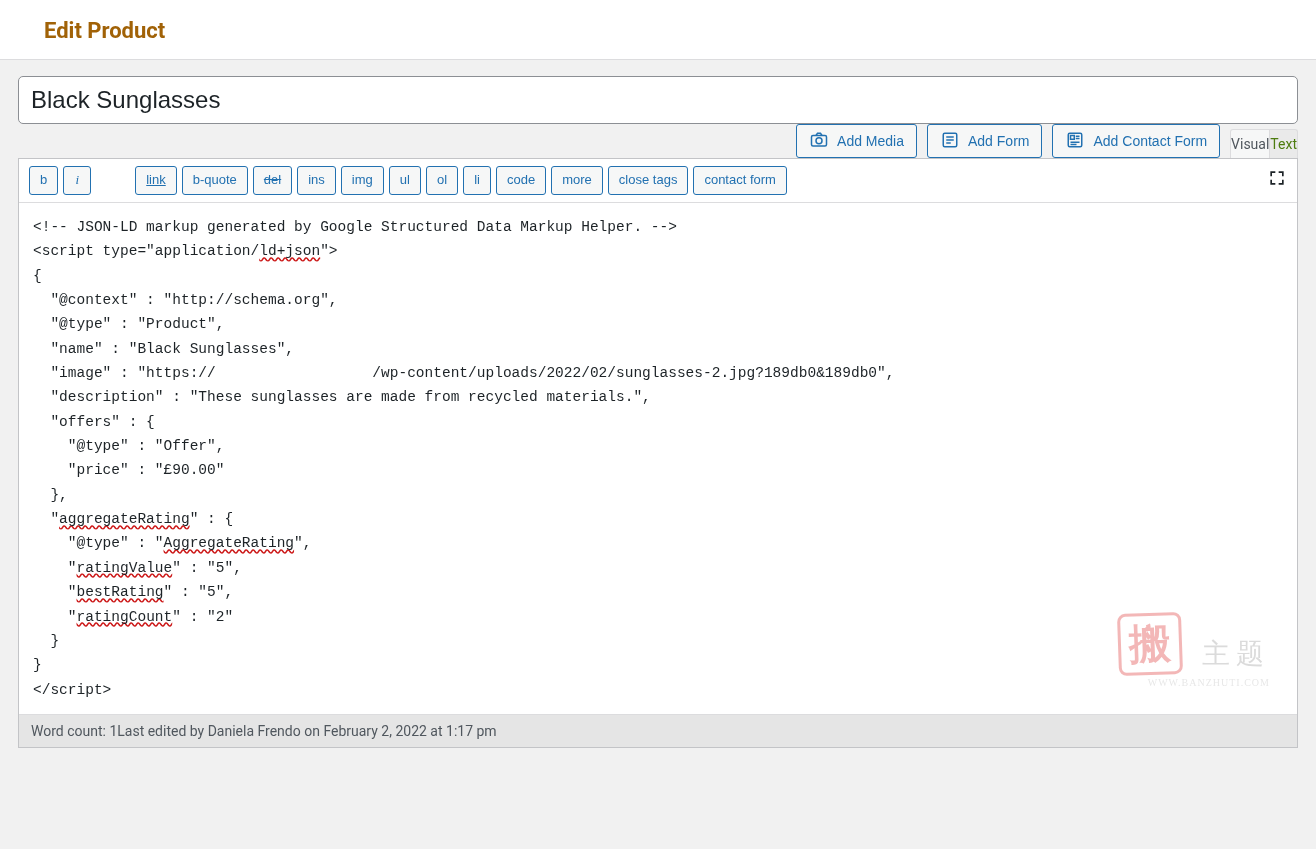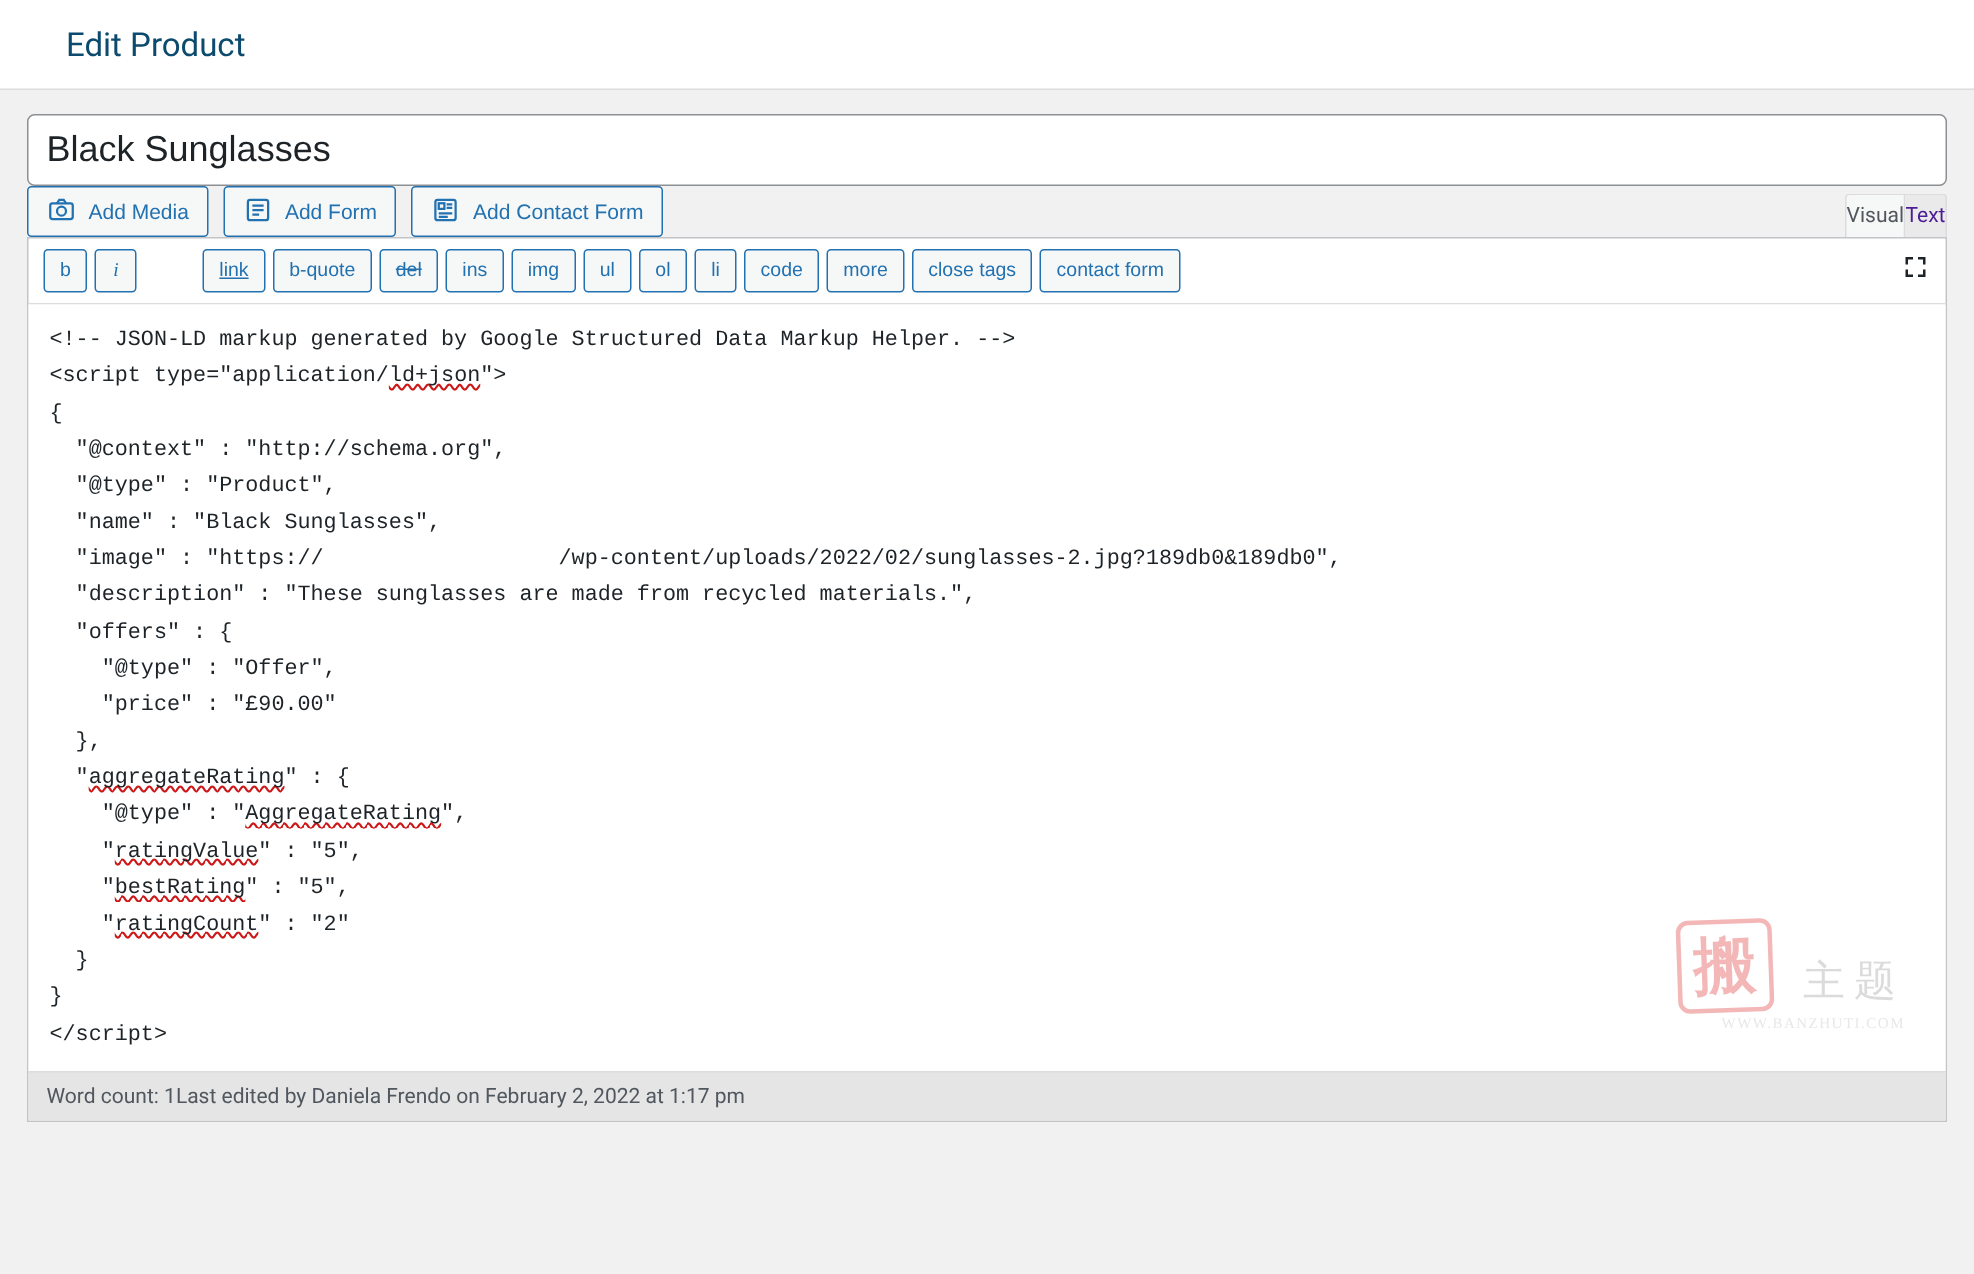--- a/index.html
+++ b/index.html
@@ -1,31 +1,31 @@
 <!DOCTYPE html>
 <html><head>
 <meta charset="utf-8">
 <style>
   * { box-sizing: border-box; margin: 0; padding: 0; }
   body { font-family: -apple-system, BlinkMacSystemFont, "Segoe UI", Roboto, sans-serif; background: #f1f1f1; color: #1d2327; }
   .page-header { background: #fff; padding: 18px 44px 16px; border-bottom: 1px solid #dcdcde; }
-  .page-header h1 { font-size: 22px; font-weight: 400; color: #0c4a6e; }
+  .page-header h1 { font-size: 22px; font-weight: 700; color: #a16207; }
   .content { padding: 16px 18px 0; }
   .title-input { width: 100%; font-size: 24px; font-weight: 400; padding: 20px 12px; border: 1px solid #8c8f94; border-radius: 5px; background: #fff; color: #1d2327; height: 48px; }
   .permalink-row { display: flex; align-items: center; gap: 6px; padding: 10px 2px 14px; font-size: 14px; color: #3c434a; flex-wrap: wrap; }
   .permalink-row .label { font-weight: 600; }
   .permalink-row a { color: #2271b1; text-decoration: underline; }
   .permalink-row .change-btn { border: 1px solid #8c8f94; background: #f6f7f7; color: #3c434a; padding: 4px 12px; border-radius: 3px; font-size: 13px; cursor: pointer; margin-left: 4px; line-height: 1.6; }
-  .toolbar-row { display: flex; align-items: flex-end; justify-content: space-between; gap: 10px; }
+  .toolbar-row { display: flex; align-items: flex-end; justify-content: flex-end; gap: 10px; }
   .media-buttons { display: flex; gap: 10px; }
   .media-btn { display: inline-flex; align-items: center; gap: 8px; background: #f6f7f7; border: 1px solid #2271b1; color: #2271b1; padding: 6px 12px; border-radius: 3px; font-size: 14px; cursor: pointer; height: 34px; }
   .media-btn svg { width: 20px; height: 18px; }
   .tabs { display: flex; }
   .tab { padding: 6px 0; font-size: 14px; color: #50575e; background: #f6f7f7; border: 1px solid #dcdcde; border-bottom: none; cursor: pointer; }
-  .tab.active { background: #eaeaea; color: #4c1d95; }
+  .tab.active { background: #eaeaea; color: #4d7c0f; }
   .tab:first-child { border-top-left-radius: 3px; }
   .tab:last-child { border-top-right-radius: 3px; border-left: none; }
   .editor-box { background: #fff; border: 1px solid #c3c4c7; border-radius: 0; }
   .qt-bar { display: flex; align-items: center; justify-content: space-between; padding: 7px 10px; border-bottom: 1px solid #dcdcde; }
   .qt-buttons { display: flex; flex-wrap: wrap; gap: 5px; }
   .qt-btn { background: #f6f7f7; border: 1px solid #2271b1; color: #2271b1; padding: 3px 10px; border-radius: 3px; font-size: 13px; cursor: pointer; min-width: 28px; text-align: center; line-height: 1.6; }
   .qt-btn.italic { font-style: italic; font-family: serif; }
   .qt-btn.link { text-decoration: underline; margin-left: 39px; }
   .qt-btn.del { text-decoration: line-through; }
   .expand-icon { cursor: pointer; }

